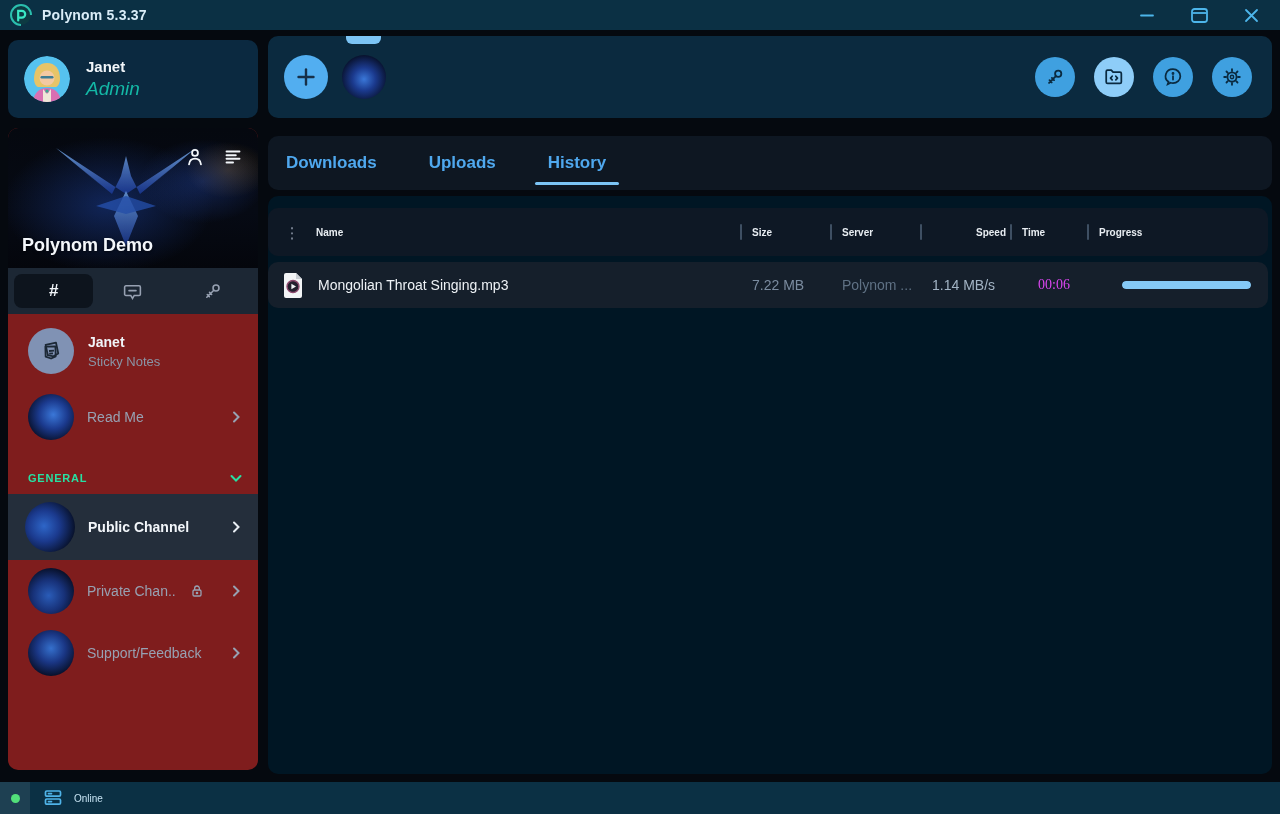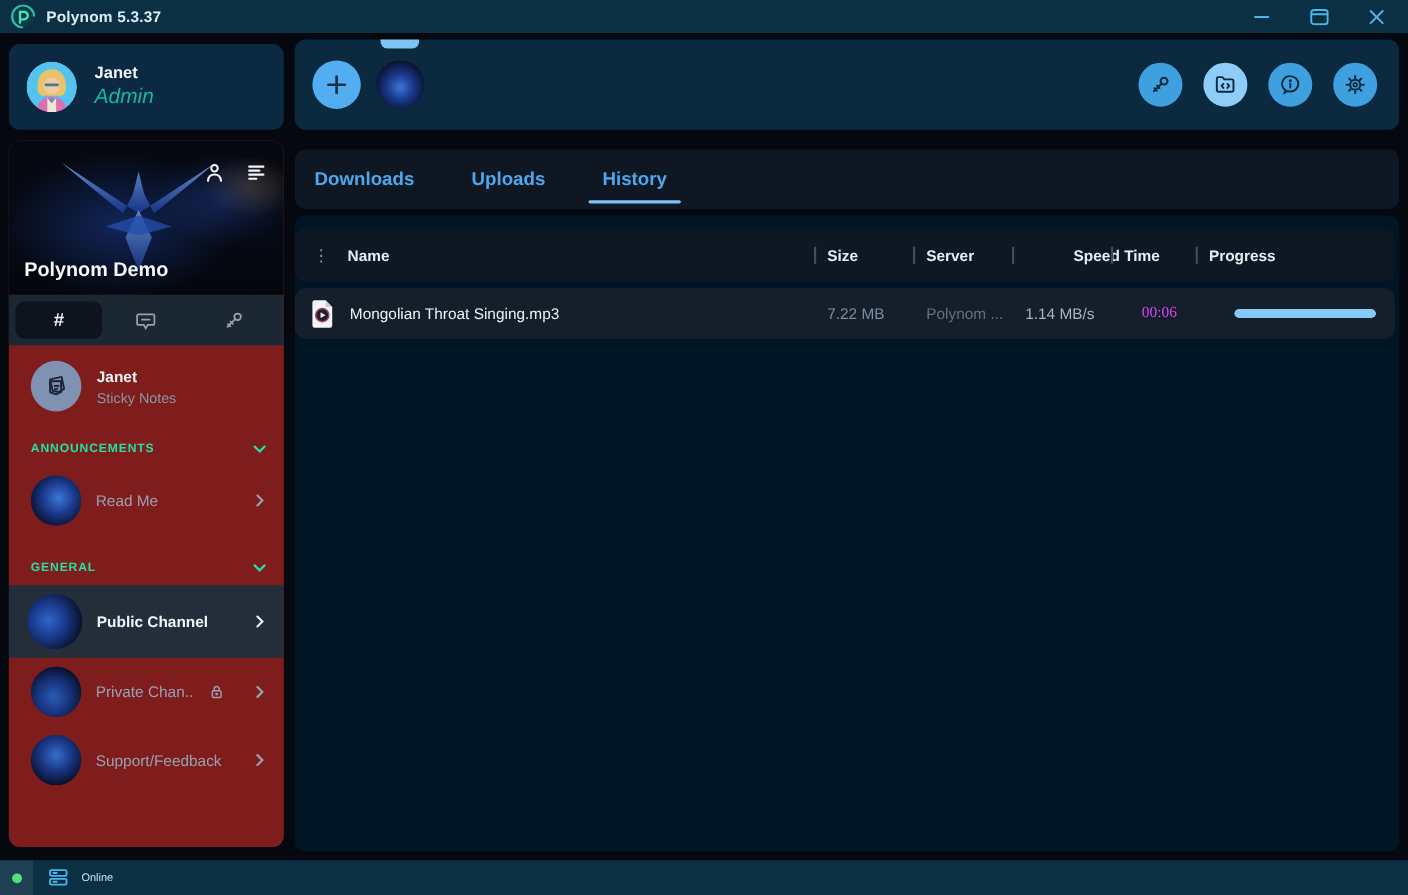--- a/index.html
+++ b/index.html
@@ -138,21 +138,21 @@
   .table-header, .table-row { display:flex; align-items:center; border-radius:10px; }
   .table-header { height:48px; background:#0e1825; margin:0 4px 0 0; }
   .table-row { height:46px; background:#151f2b; margin:6px 4px 0 0; cursor:pointer; }
 
   .col-handle { width:48px; display:flex; align-items:center; justify-content:center; }
   .col-name { flex:1; display:flex; align-items:center; gap:14px; }
   .col { display:flex; align-items:center; }
   .col-size { width:90px; } .col-server { width:90px; } .col-speed { width:90px;gap:44px; }
   .col-time { width:77px; } .col-progress { width:181px; }
   .hdr-sep { width:2px; height:16px; background:#3e4f63; margin-right:10px; border-radius:1px; flex:0 0 auto; }
-  .hdr-label { font-size:14px; font-weight:bold; color:#e8edf2; }
+  .hdr-label { font-size:10px; font-weight:bold; color:#e8edf2; }
   .dots { color:#8b95a6; font-size:15px; letter-spacing:0; line-height:5px; cursor:grab; }
 
   .cell-text { font-size:14px; }
   .file-name { color:#eef2f6; font-size:14px; }
   .val-size { color:#7b8ca0; padding-left:12px; }
   .val-server { color:#5f7184; padding-left:12px; }
   .val-speed { color:#a3b4c5; padding-left:12px; }
   .val-time { color:#d946ef; padding-left:28px;font-family:Liberation Serif, serif; }
   .progress-track { margin-left:35px; width:129px; height:8px; border-radius:4px; background:rgba(133,201,246,.12); overflow:hidden; }
   .progress-fill { height:100%; background:#85c9f6; border-radius:4px; }
@@ -286,26 +286,20 @@
             <line x1="10" y1="12" x2="15" y2="11.6"></line>
             <line x1="10.2" y1="14.6" x2="14" y2="14.3"></line>
           </svg>
         </div>
         <div>
           <div class="sticky-name">Janet</div>
           <div class="sticky-sub">Sticky Notes</div>
         </div>
       </div>
 
-      <div class="section-header">
-        <span class="section-label">ANNOUNCEMENTS</span>
-        <svg width="16" height="16" viewBox="0 0 16 16" fill="none" stroke="#27e0a2" stroke-width="2" stroke-linecap="round">
-            <path d="M3.5 6 L8 10.5 L12.5 6"></path>
-          </svg>
-      </div>
 
       <div class="channel-item">
         <div class="ch-avatar">
             <div class="av-img v2"></div>
           </div>
         <span class="ch-name">Read Me</span>
         <svg width="16" height="16" viewBox="0 0 16 16" fill="none" stroke="#97a1b2" stroke-width="2" stroke-linecap="round">
             <path d="M6 3.5 L10.5 8 L6 12.5"></path>
           </svg>
       </div>

